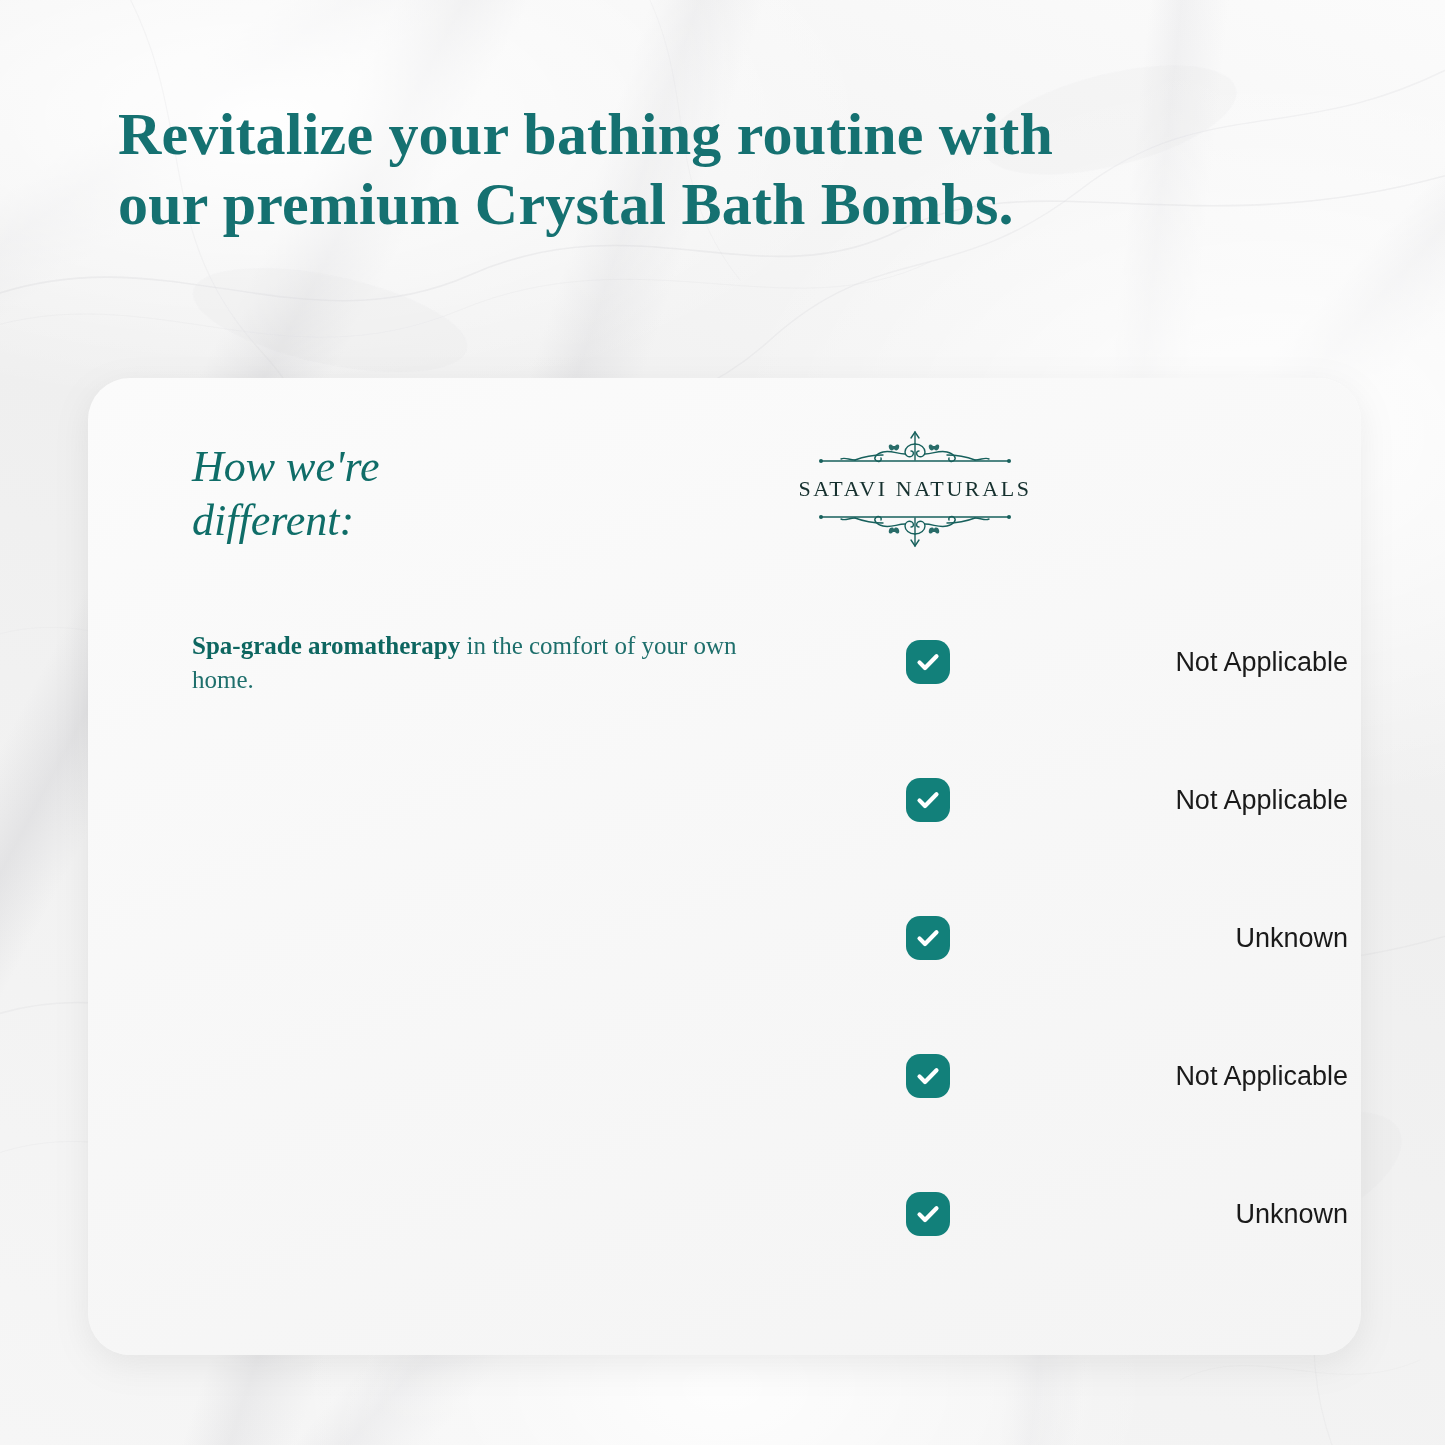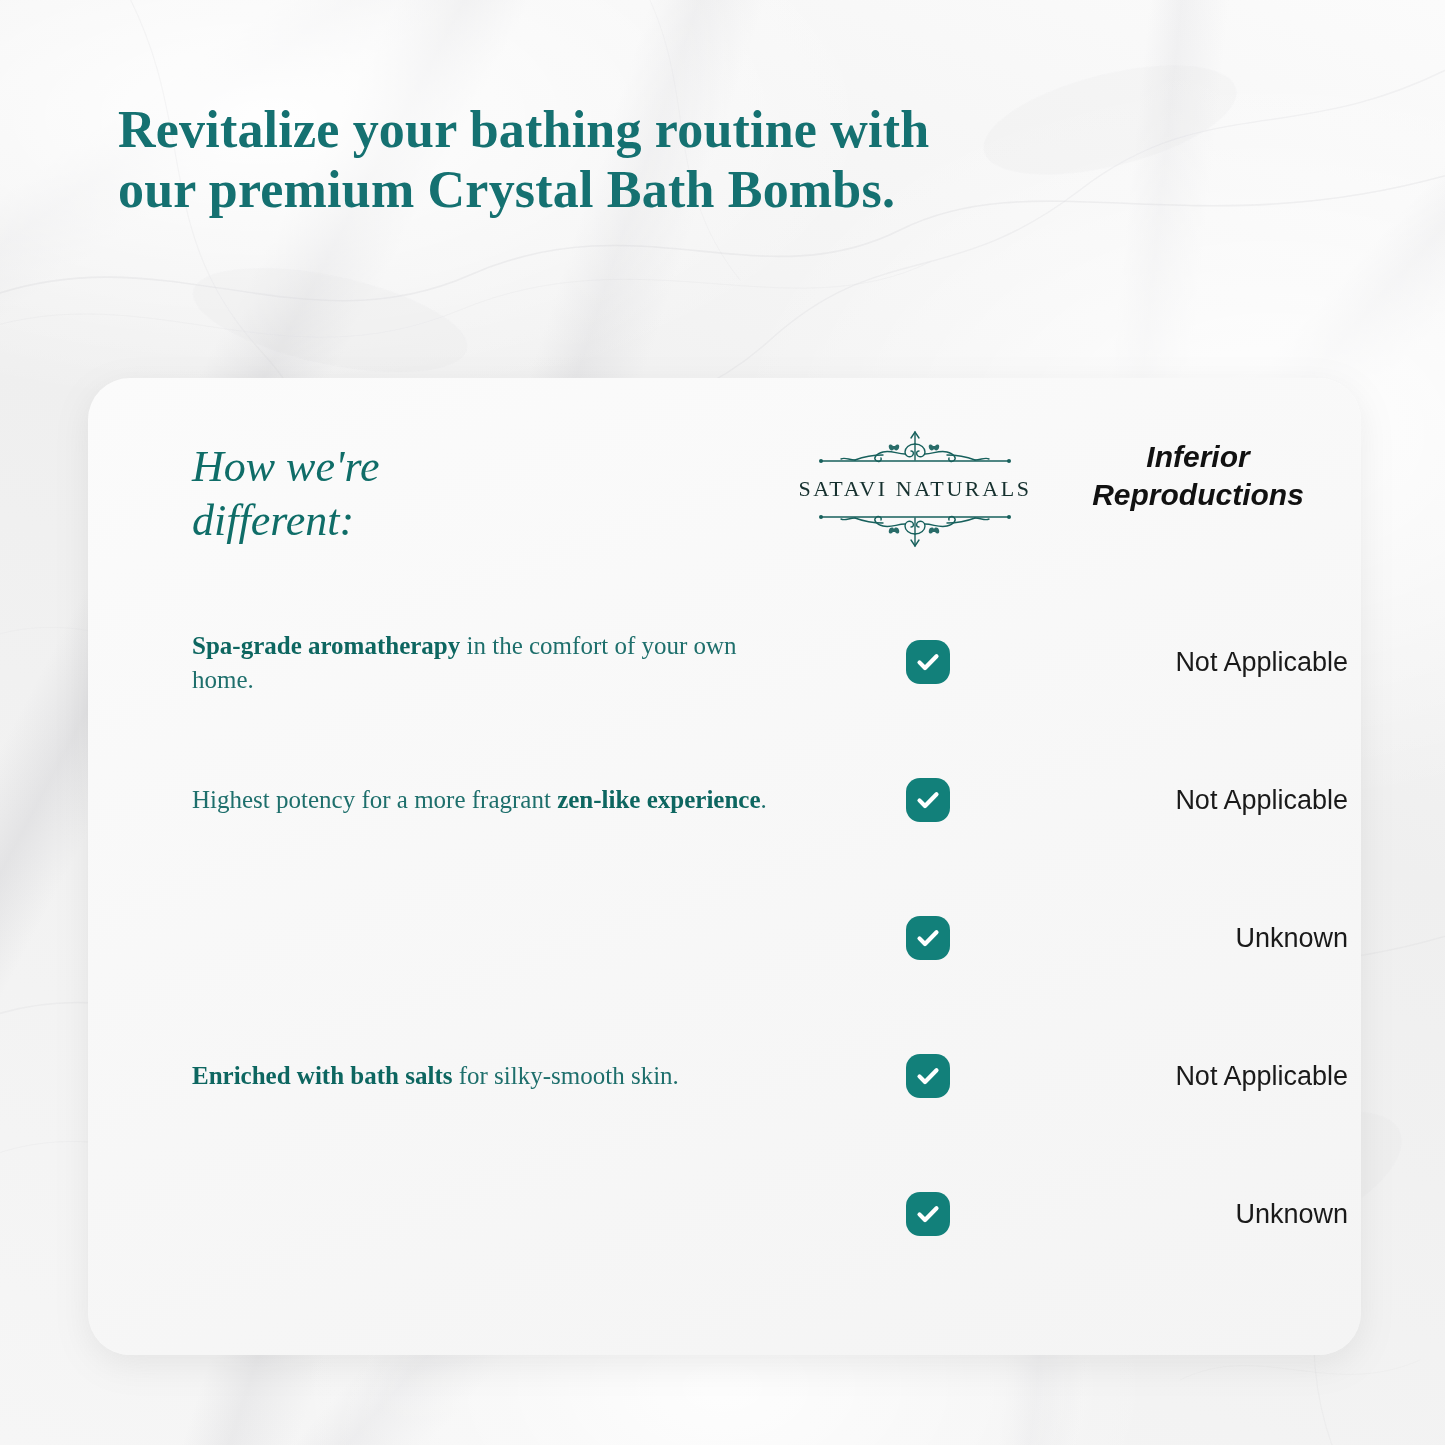--- a/index.html
+++ b/index.html
@@ -38,21 +38,21 @@
     opacity: 0.55;
   }
 
   
   #headline {
     position: absolute;
     left: 118px;
     top: 100px;
     width: 1230px;
     font-family: "Liberation Serif", serif;
-    font-size: 52px;
+    font-size: 60px;
     line-height: 1.16;
     color: #157171;
     letter-spacing: 0.2px;
     white-space: pre-line;
   }
 
   
   #comparison-card {
     position: absolute;
     left: 88px;
@@ -246,58 +246,54 @@
         <g fill="#17605c">
           <path d="M92,16 C89,13 87,15 88,18 C89,21 92,21 93,19 C94,21 97,21 98,18 C99,15 97,13 94,16 Z" opacity="0.92"></path>
           <path d="M134,16 C137,13 139,15 138,18 C137,21 134,21 133,19 C132,21 129,21 128,18 C127,15 129,13 132,16 Z" opacity="0.92"></path>
           <circle cx="20" cy="31" r="2"></circle>
           <circle cx="208" cy="31" r="2"></circle>
         </g>
       </g>
     </svg>
   </div>
 
-  <h2 id="inferior-heading">Inferior
-Reproductions</h2>
 
   <div id="rows-container">
       <div class="feature-row" style="top: 224px;">
         <div class="feature-text"><b>Spa-grade aromatherapy</b> in the comfort of your own home.</div>
         <div class="check-cell">
           <span class="check-badge">
             <svg width="26" height="26" viewBox="0 0 26 26">
               <path d="M4.5,13.4 L10,19 L21.5,7.2" fill="none" stroke="#ffffff" stroke-width="4.2" stroke-linecap="round" stroke-linejoin="round"></path>
             </svg>
           </span>
         </div>
         <div class="status-cell">Not Applicable</div>
       </div>
       <div class="feature-row" style="top: 362px;">
-        <div class="feature-text">Highest potency for a more fragrant <b>zen-like experience</b>.</div>
         <div class="check-cell">
           <span class="check-badge">
             <svg width="26" height="26" viewBox="0 0 26 26">
               <path d="M4.5,13.4 L10,19 L21.5,7.2" fill="none" stroke="#ffffff" stroke-width="4.2" stroke-linecap="round" stroke-linejoin="round"></path>
             </svg>
           </span>
         </div>
         <div class="status-cell">Not Applicable</div>
       </div>
       <div class="feature-row" style="top: 500px;">
         <div class="check-cell">
           <span class="check-badge">
             <svg width="26" height="26" viewBox="0 0 26 26">
               <path d="M4.5,13.4 L10,19 L21.5,7.2" fill="none" stroke="#ffffff" stroke-width="4.2" stroke-linecap="round" stroke-linejoin="round"></path>
             </svg>
           </span>
         </div>
         <div class="status-cell">Unknown</div>
       </div>
       <div class="feature-row" style="top: 638px;">
-        <div class="feature-text"><b>Enriched with bath salts</b> for silky-smooth skin.</div>
         <div class="check-cell">
           <span class="check-badge">
             <svg width="26" height="26" viewBox="0 0 26 26">
               <path d="M4.5,13.4 L10,19 L21.5,7.2" fill="none" stroke="#ffffff" stroke-width="4.2" stroke-linecap="round" stroke-linejoin="round"></path>
             </svg>
           </span>
         </div>
         <div class="status-cell">Not Applicable</div>
       </div>
       <div class="feature-row" style="top: 776px;">

